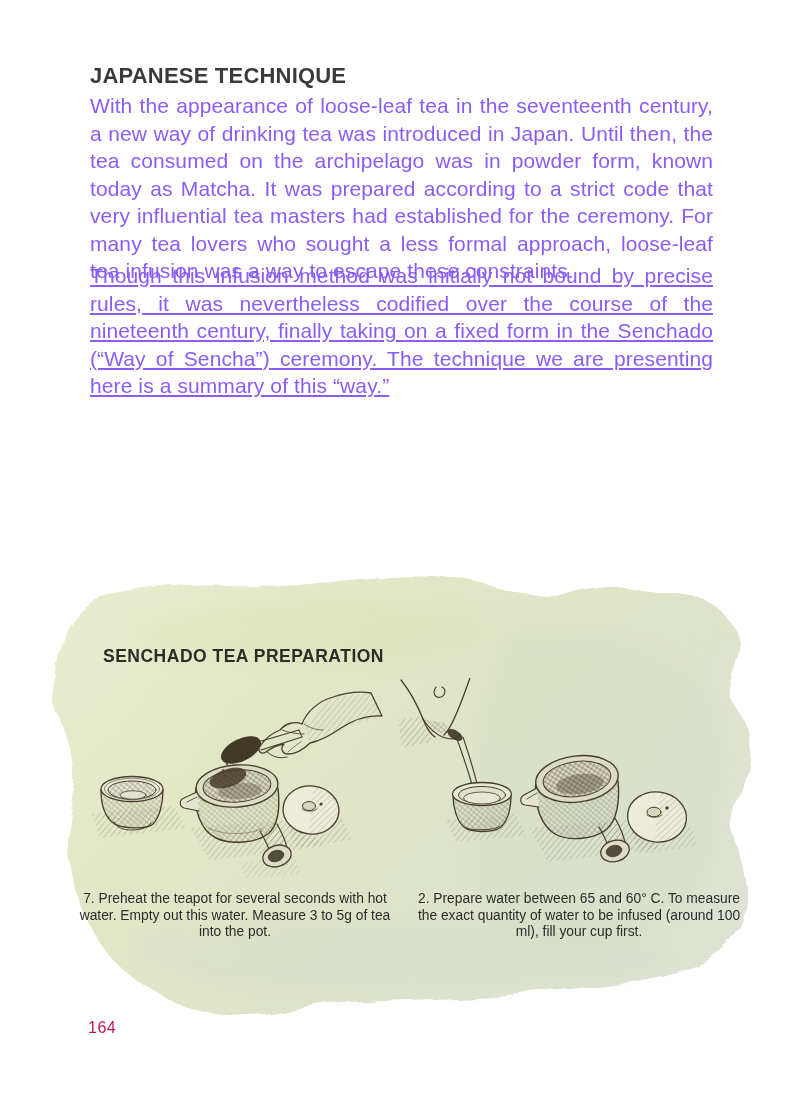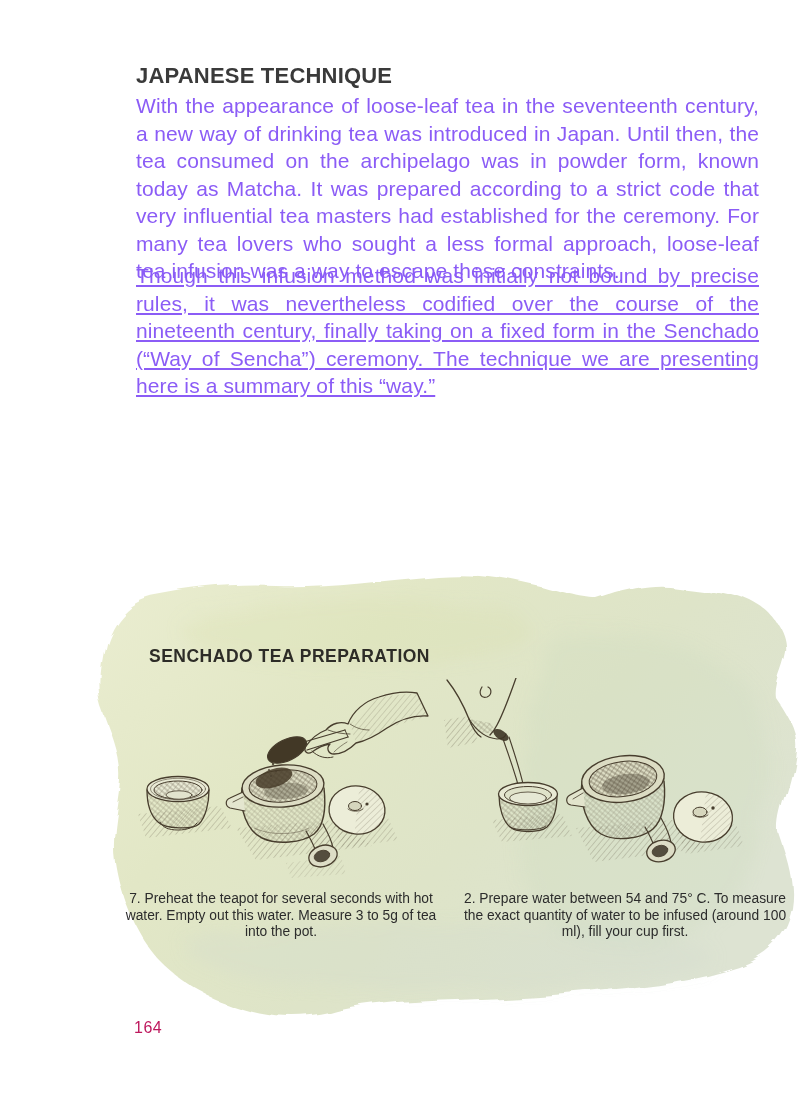--- a/index.html
+++ b/index.html
@@ -1,21 +1,21 @@
 <!DOCTYPE html>
 <html><head>
 <meta charset="utf-8">
 <style>
   html,body{margin:0;padding:0;}
   body{
     width:800px;height:1113px;background:#ffffff;
     font-family:"Liberation Sans", sans-serif;
     color:#3d3d3d;position:relative;overflow:hidden;
   }
-  .page{position:absolute;inset:0;margin-left:46px;}
+  .page{position:absolute;inset:0;}
   .title{
     position:absolute;left:90px;top:63px;
     font-size:22px;font-weight:bold;color:#3a3a3a;letter-spacing:.2px;
     margin:0;
   }
   .para{
     position:absolute;left:90px;width:623px;
     font-size:21px;line-height:27.5px;text-align:justify;
     color:#8b5cf6;margin:0;letter-spacing:.1px;
   }
@@ -214,18 +214,18 @@
       <g stroke="#473d2d" fill="none">
         <ellipse cx="259" cy="139" rx="29.5" ry="25" transform="rotate(7 259 139)" fill="#ecedd8" stroke-width="1.3"></ellipse>
         <path transform="rotate(7 259 139)" d="M259,114 C274,114 288,125 288,139 C288,153 274,164 259,164 Z" fill="url(#i2h)" opacity="0.45" stroke="none"></path>
         <ellipse cx="256" cy="134" rx="7" ry="4.8" fill="#d6d6bd" stroke-width="1"></ellipse>
         <path d="M249,137 C253,140 260,140 264,137" stroke-width="0.8"></path>
         <circle cx="269" cy="130" r="1.7" fill="#473d2d" stroke="none"></circle>
       </g>
     </svg>
 
     <div class="caption c1">7. Preheat the teapot for several seconds with hot water. Empty out this water. Measure 3 to 5g of tea into the pot.</div>
-    <div class="caption c2">2. Prepare water between 54 and 75° C. To measure the exact quantity of water to be infused (around 100 ml), fill your cup first.</div>
+    <div class="caption c2">2. Prepare water between 65 and 60° C. To measure the exact quantity of water to be infused (around 100 ml), fill your cup first.</div>
   </div>
 
   <div class="page-number">164</div>
 
 </div>
 
 </body></html>

